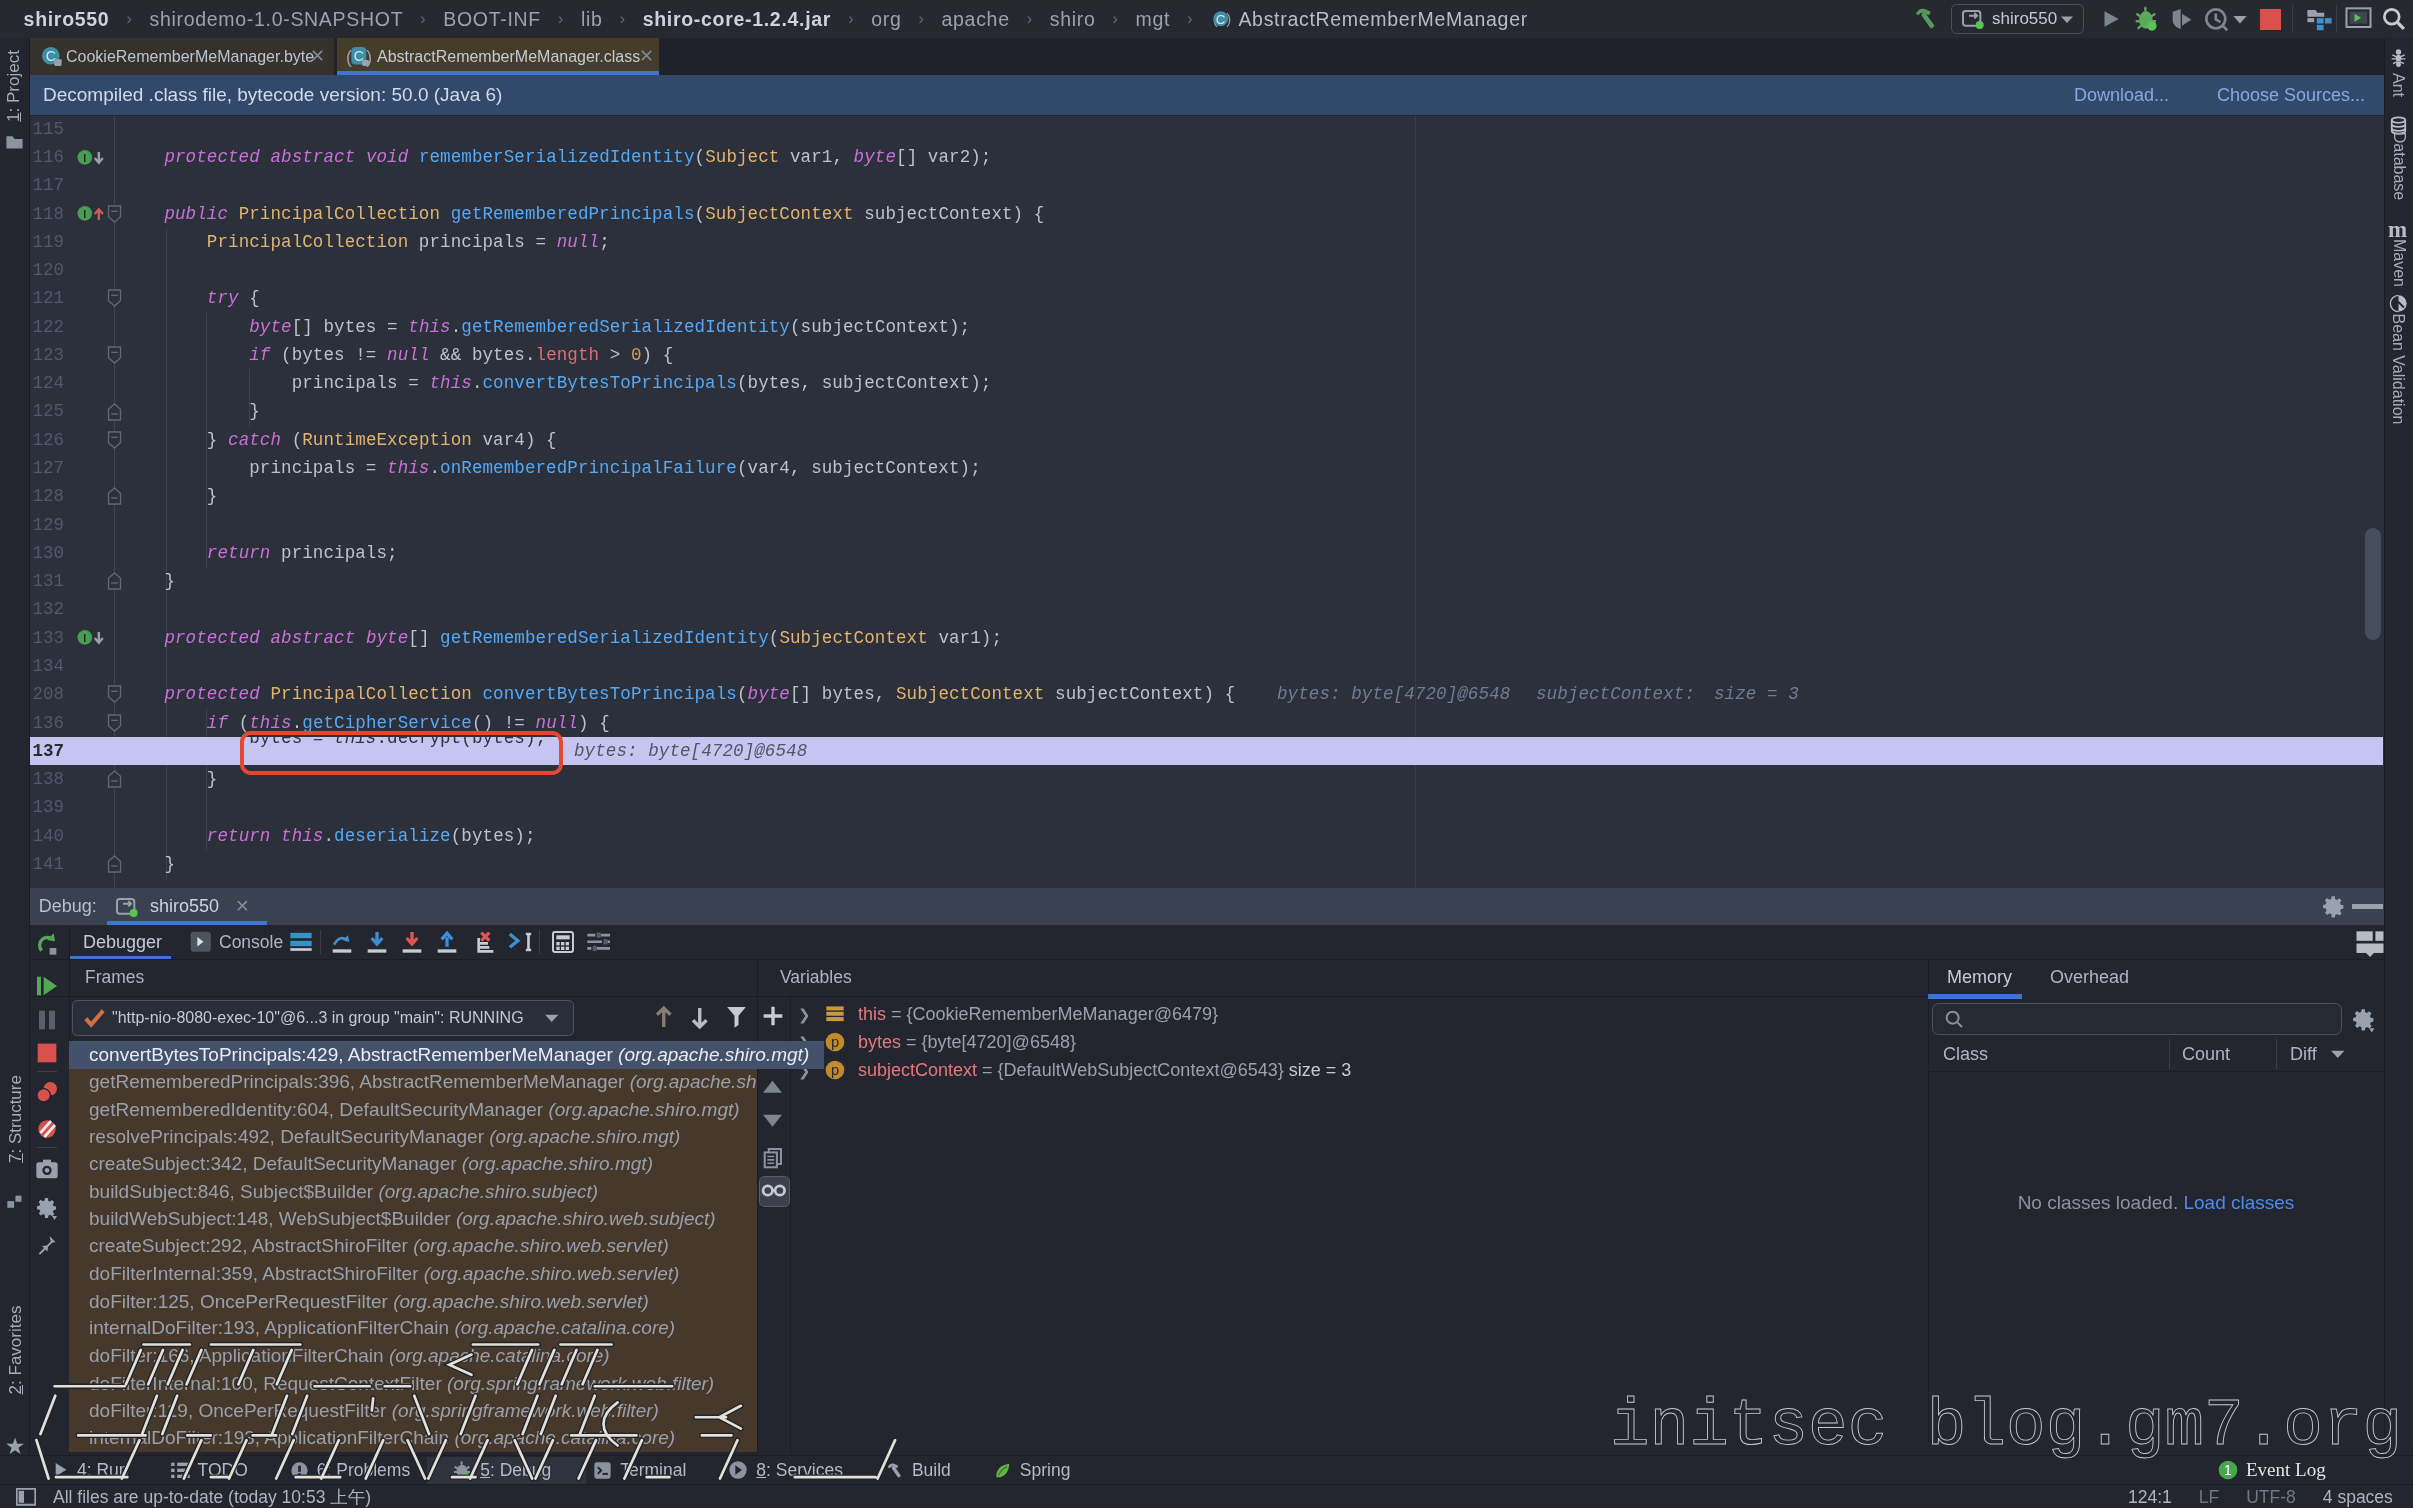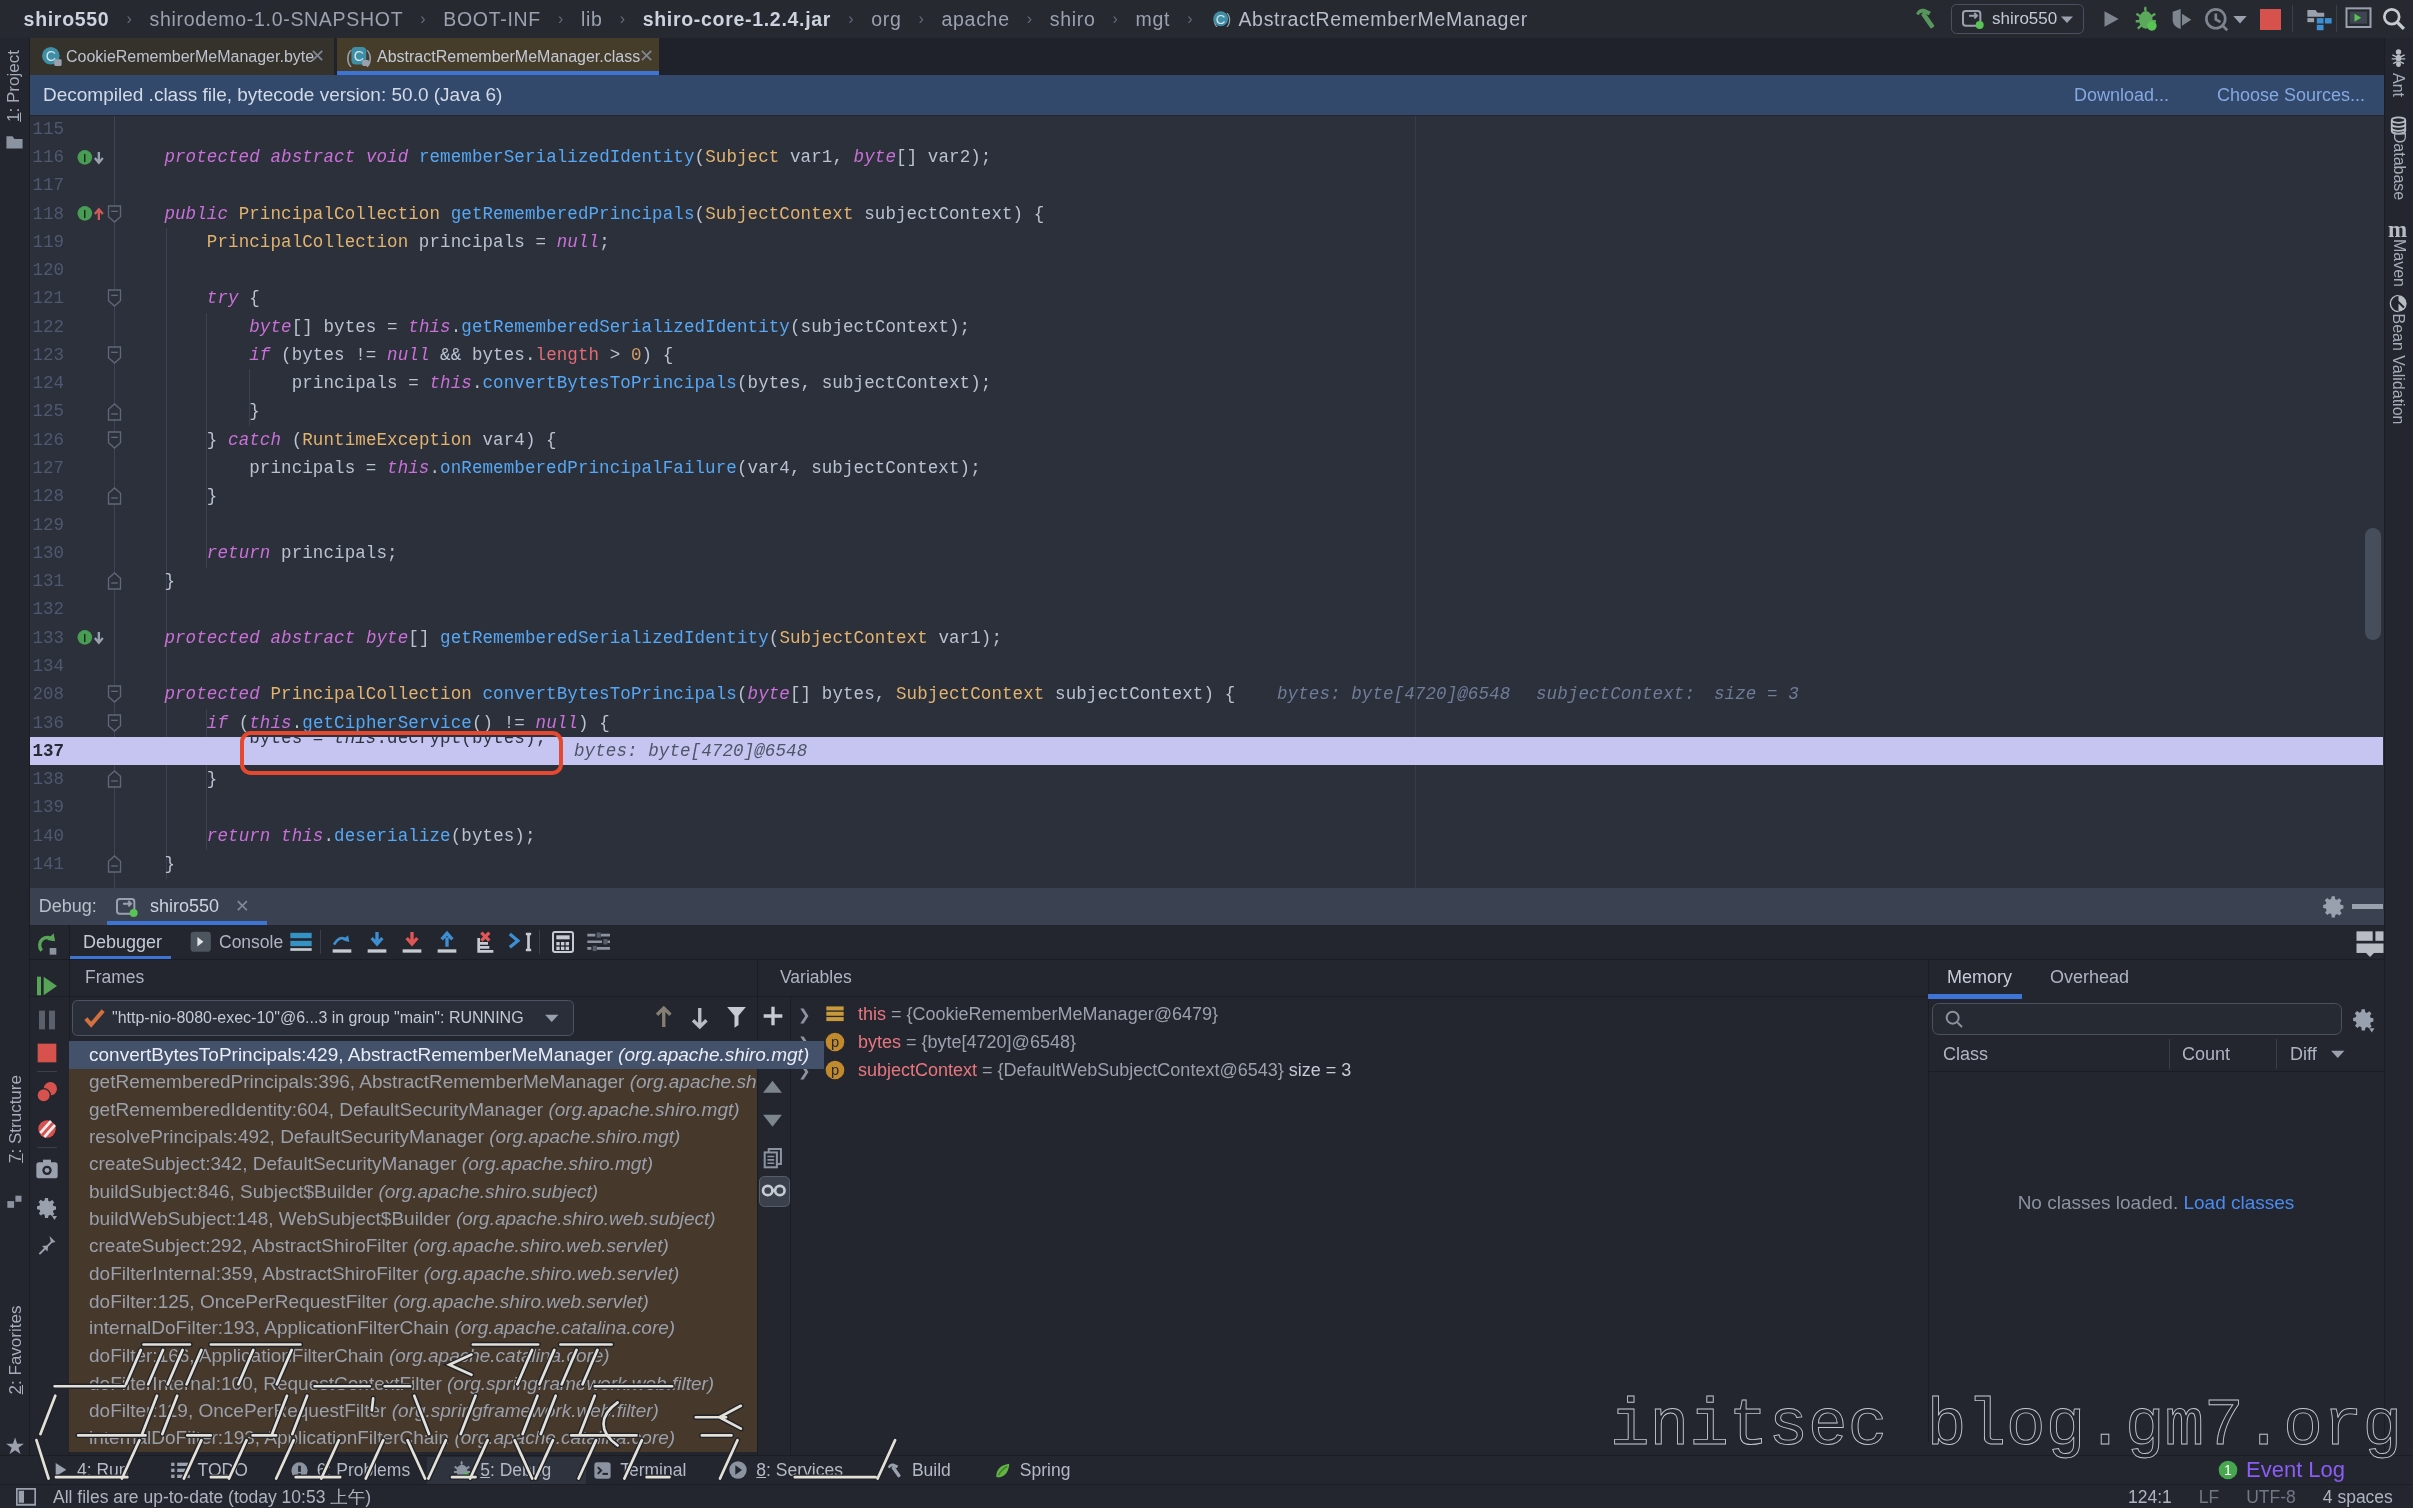--- a/index.html
+++ b/index.html
@@ -638,21 +638,21 @@
           <path d="M8 21 C12 14 17 10 21 8" stroke="#3b7a2a" stroke-width="2" fill="none"></path>
         </svg>
         <span>Spring</span>
       </span>
   </div>
   <div class="abs" style="left:2218px;top:0;height:28px;display:flex;align-items:center;gap:8px;">
     <svg width="20" height="20" viewBox="0 0 30 30">
         <circle cx="15" cy="15" r="14" fill="#47a74f"></circle>
         <text x="15" y="23" text-anchor="middle" font-size="21" fill="#fff" font-family="Liberation Sans">1</text>
       </svg>
-    <span style="font-size:22px;color:#8b5cf6;">Event Log</span>
+    <span style="font-size:19px;color:#e5e5e5;font-family:Liberation Serif, serif;">Event Log</span>
   </div>
 </div>
 <div class="abs" style="left:0;top:1484px;width:2413px;height:25px;background:#23262e;border-top:0.7px solid #1a1d22;" id="statusbar">
   <svg class="abs" style="left:16px;top:3.4px;" width="20" height="17.5" viewBox="0 0 30 26">
       <rect x="1" y="1" width="28" height="24" fill="none" stroke="#9aa1ae" stroke-width="3"></rect>
       <rect x="4" y="4" width="8" height="18" fill="#9aa1ae"></rect>
     </svg>
   <div class="abs" style="left:53px;top:0;height:24px;line-height:24px;font-size:17.5px;color:#adb4c0;">All files are up-to-date (today 10:53 上午)</div>
   <div class="abs" style="left:2128px;top:0;height:24px;display:flex;align-items:center;gap:27px;font-size:17.5px;">
     <span style="color:#adb4c0;">124:1</span>

